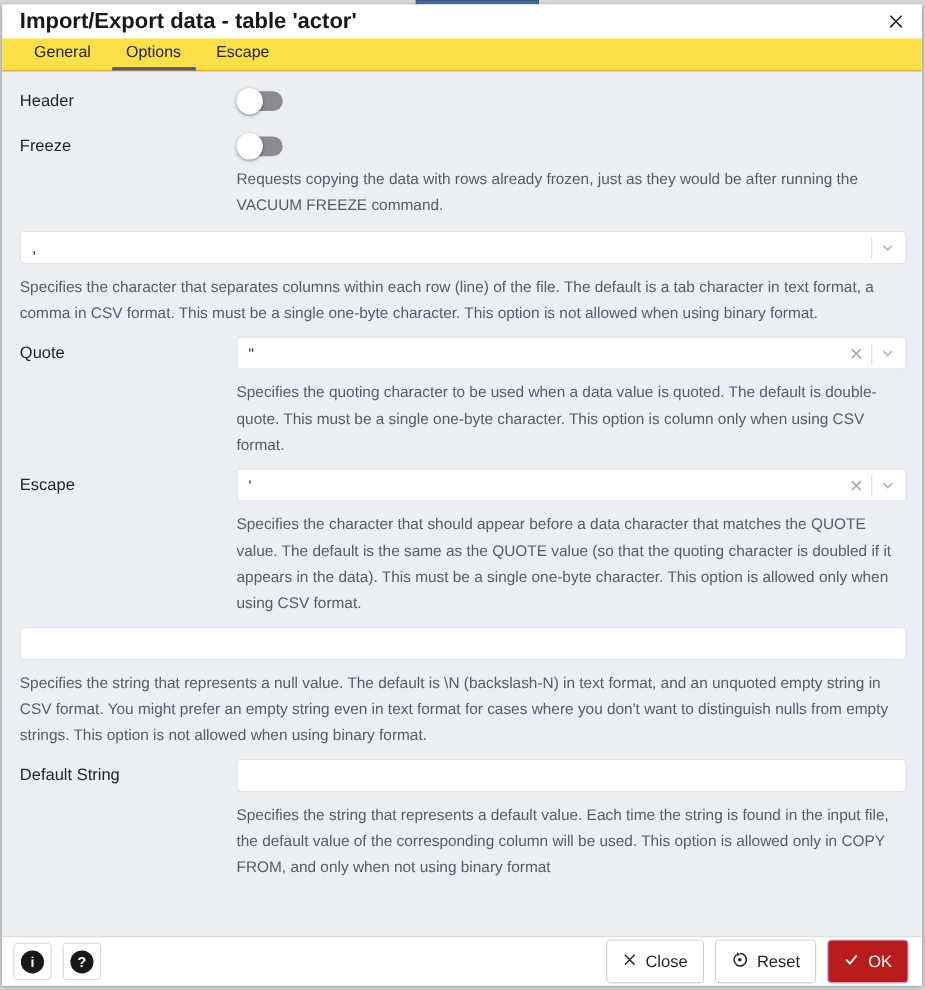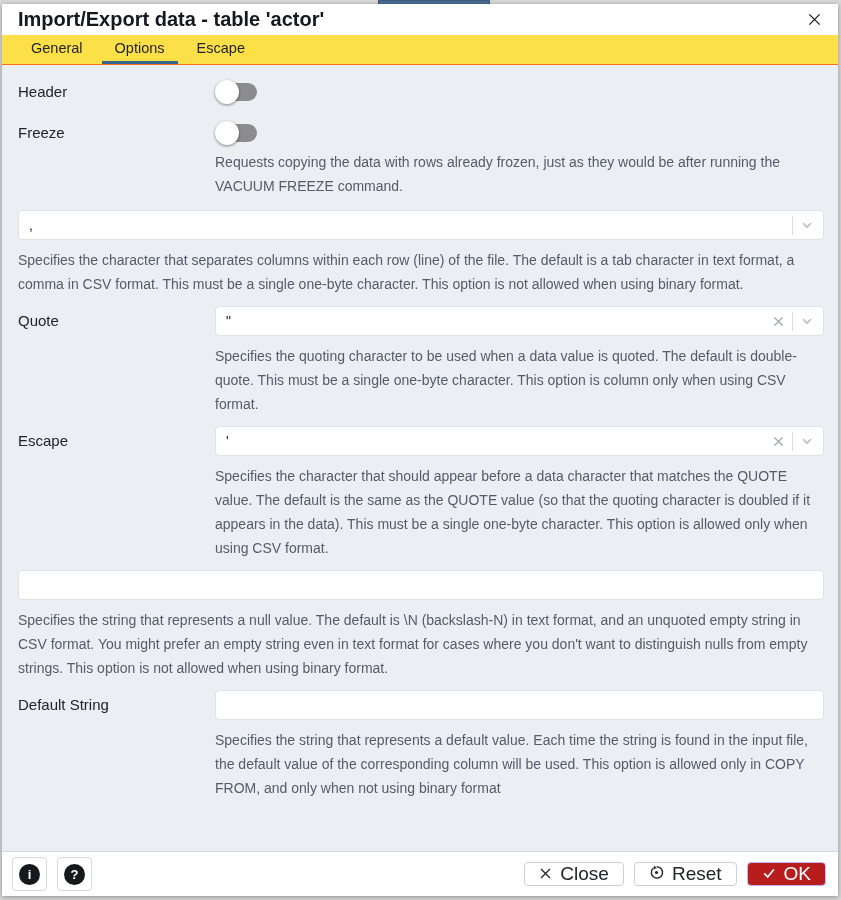--- a/index.html
+++ b/index.html
@@ -92,23 +92,23 @@
     border-radius: 4px; display: flex; align-items: center; justify-content: center;
     cursor: pointer;
   }
   .circle-glyph {
     width: 21px; height: 21px; border-radius: 50%; background: #17181c;
     color: #fff; font-size: 13px; font-weight: bold;
     display: flex; align-items: center; justify-content: center;
   }
   .footer .right { margin-left: auto; display: flex; gap: 10px; }
   .btn {
-    height: 24px; border-radius: 4px; padding: 0 14px;
+    height: 40px; border-radius: 4px; padding: 0 14px;
     display: flex; align-items: center; gap: 8px;
-    font-family: "Liberation Sans", sans-serif; font-size: 19px; cursor: pointer;
+    font-family: "Liberation Sans", sans-serif; font-size: 15px; cursor: pointer;
   }
   .btn.secondary { background: #fff; border: 1px solid #ccd0d6; color: #222429; }
   .btn.primary { background: #b91c1c; border: 1px solid #c4b5fd; color: #fff; margin-right: 2px; }
 </style>
 </head>
 <body>
 
 <div class="bg-sliver"></div>
 
 <div class="dialog">

